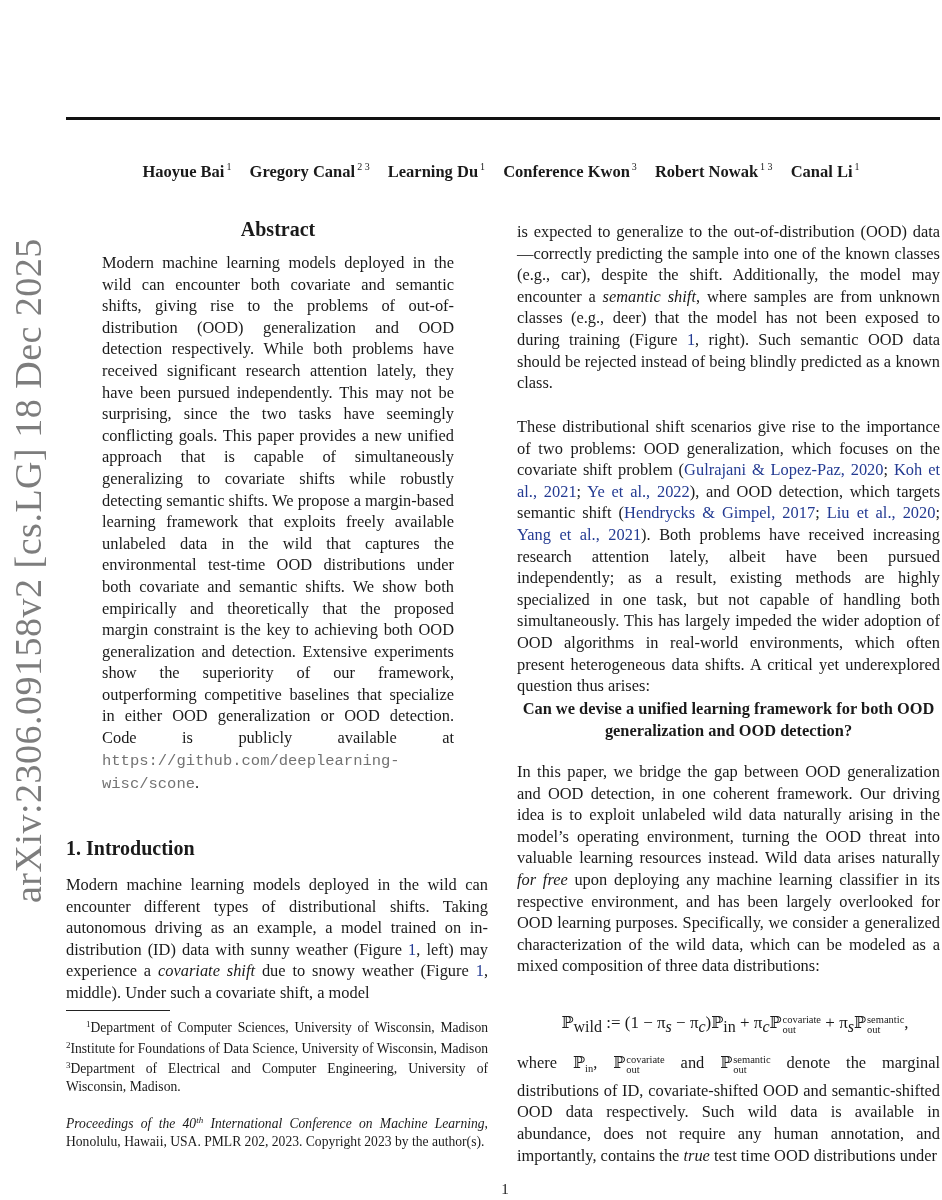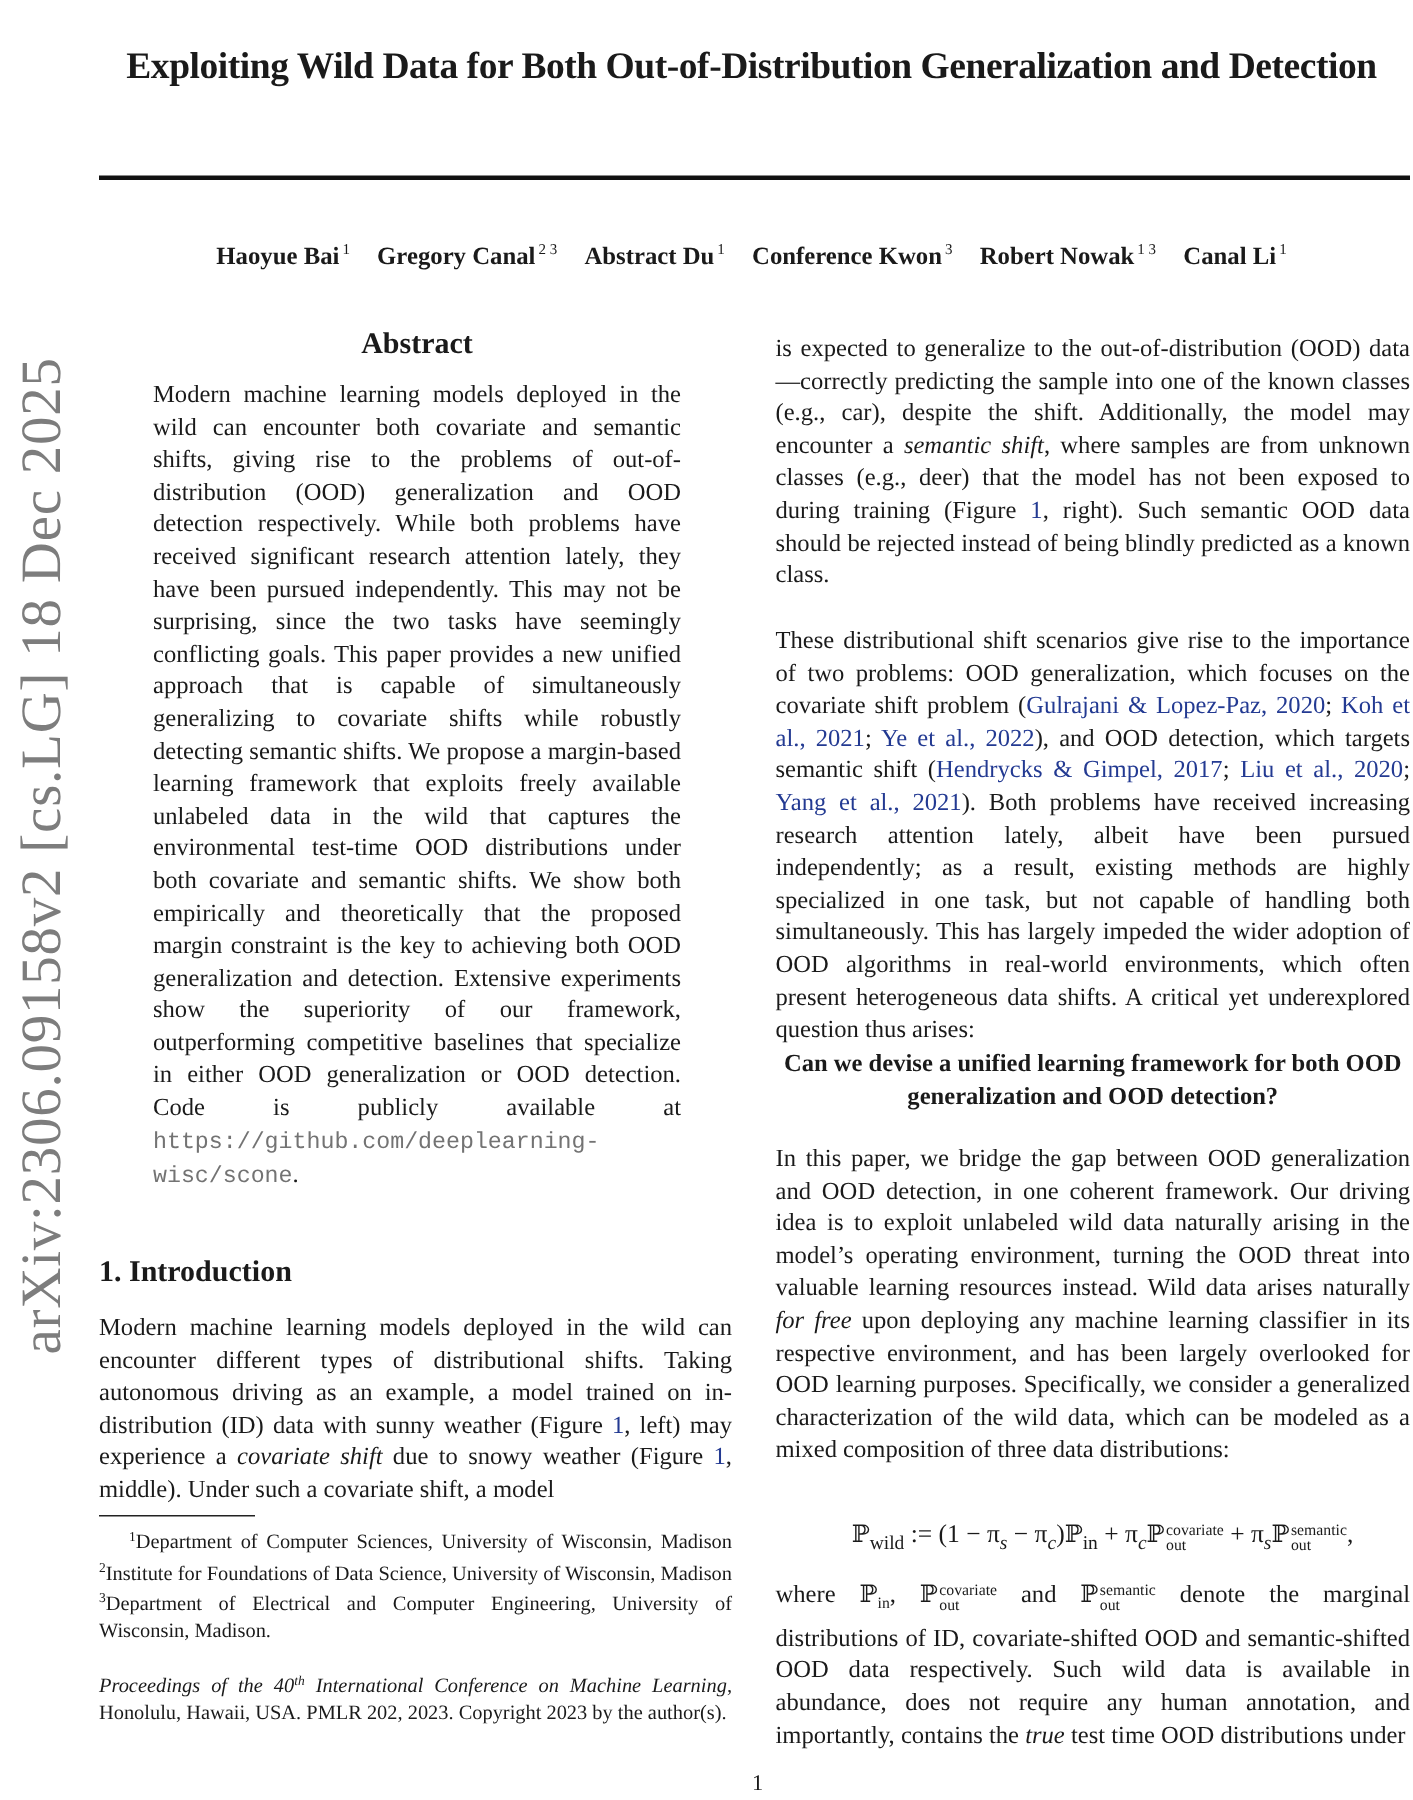--- a/index.html
+++ b/index.html
@@ -35,40 +35,39 @@
   .proceedings { margin-top:17px; }
   .page-number { position:absolute; left:0; width:1010px; top:1181px; text-align:center; font-size:15px; }
   p { margin:0; }
   .rp1 { top:221px; }
   .rp2 { top:416px; }
   .question { position:absolute; left:517px; width:423px; top:698px; text-align:center;
          font-weight:bold; font-size:16.4px; line-height:21.6px; }
   .rp3 { top:761px; }
   .equation { position:absolute; left:530px; width:410px; top:1012px; font-size:17px; line-height:22px; text-align:center; white-space:nowrap; }
   .bb { font-family:"DejaVu Serif", serif; font-size:16px; }
-  .eq sub, .eq sup { font-size:13px; }
+  .eq sub, .eq sup { font-size:16px; }
   .subsup { display:inline-block; vertical-align:-5px; line-height:10px; font-size:10.5px; text-align:left; margin-left:1px; }
   .subsup span { display:block; }
   .rp4 { top:1052px; }
   .ital { font-style:italic; }
 </style>
 </head>
 <body>
 
 <div class="side-stamp">arXiv:2306.09158v2  [cs.LG]  18 Dec 2025</div>
 
 <div class="title">
-  <div>Exploiting Wild Data for Both Out-of-Distribution Generalization and Detection</div>
 </div>
 <div class="title-rule"></div>
 
 <div class="authors">
   <span class="author"><span>Haoyue Bai</span><sup>1</sup></span>
   <span class="author"><span>Gregory Canal</span><sup>2 3</sup></span>
-  <span class="author"><span>Abstract Du</span><sup>1</sup></span>
+  <span class="author"><span>Learning Du</span><sup>1</sup></span>
   <span class="author"><span>Conference Kwon</span><sup>3</sup></span>
   <span class="author"><span>Robert Nowak</span><sup>1 3</sup></span>
   <span class="author"><span>Canal Li</span><sup>1</sup></span>
 </div>
 
 <div class="abstract-block">
   <div class="abstract-heading">Abstract</div>
   <div class="abstract-text"><span>Modern machine learning models deployed in the wild can encounter both covariate and semantic shifts, giving rise to the problems of out-of-distribution (OOD) generalization and OOD detection respectively.  While both problems have received significant research attention lately, they have been pursued independently.  This may not be surprising, since the two tasks have seemingly conflicting goals.  This paper provides a new unified approach that is capable of simultaneously generalizing to covariate shifts while robustly detecting semantic shifts. We propose a margin-based learning framework that exploits freely available unlabeled data in the wild that captures the environmental test-time OOD distributions under both covariate and semantic shifts.  We show both empirically and theoretically that the proposed margin constraint is the key to achieving both OOD generalization and detection. Extensive experiments show the superiority of our framework, outperforming competitive baselines that specialize in either OOD generalization or OOD detection. Code is publicly available at </span><span class="link">https://github.com/deeplearning-wisc/scone</span><span>.</span></div>
 </div>
 

